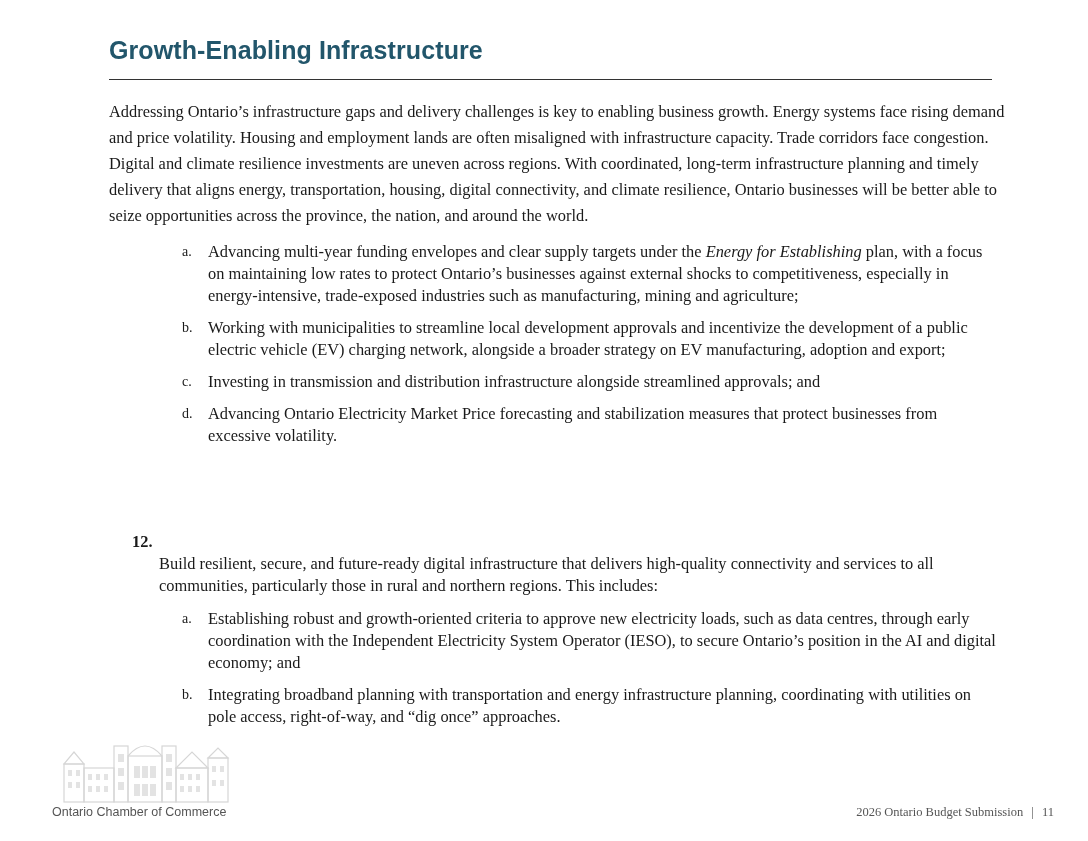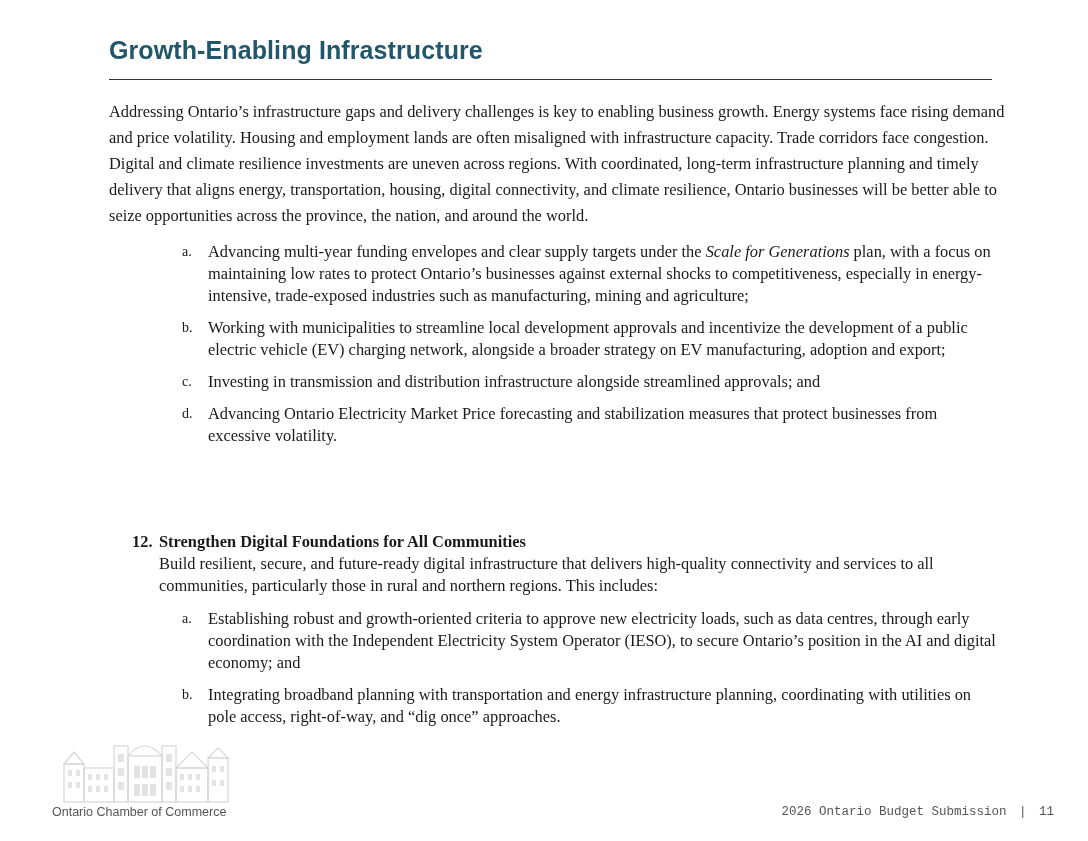--- a/index.html
+++ b/index.html
@@ -23,57 +23,56 @@
     .item-desc { margin-left: 27px; }
     .sub { display: flex; margin-left: 50px; margin-top: 10px; }
     .sub-letter { width: 26px; font-size: 14px; }
     .sub-text { width: 790px; }
     .footer-left {
       position: absolute; left: 40px; top: 805px;
       font-family: "Liberation Sans", sans-serif; font-size: 12.5px; color: #555;
     }
     .footer-right {
       position: absolute; right: 46px; top: 805px;
-      font-family: Liberation Mono, monospace; font-size: 12.5px; color: #555; text-align: right;
+      font-family: Liberation Serif, serif; font-size: 12.5px; color: #555; text-align: right;
     }
     .logo { position: absolute; left: 50px; top: 738px; width: 170px; height: 66px; }
   </style>
 </head>
 <body>
 
 <div class="page">
   <h1 class="title">Growth-Enabling Infrastructure</h1>
   <div class="rule"></div>
 
   <p class="intro serif">Addressing Ontario’s infrastructure gaps and delivery challenges is key to enabling business growth. Energy systems face rising demand and price volatility. Housing and employment lands are often misaligned with infrastructure capacity. Trade corridors face congestion. Digital and climate resilience investments are uneven across regions. With coordinated, long-term infrastructure planning and timely delivery that aligns energy, transportation, housing, digital connectivity, and climate resilience, Ontario businesses will be better able to seize opportunities across the province, the nation, and around the world.</p>
 
   <div class="item serif" style="top:230px;">
 
     <div class="sub" style="margin-top:11px;">
       <span class="sub-letter">a.</span>
-      <span class="sub-text"><span>Advancing multi-year funding envelopes and clear supply targets under the </span><i>Scale for Generations</i><span> plan, with a focus on maintaining low rates to protect Ontario’s businesses against external shocks to competitiveness, especially in energy-intensive, trade-exposed industries such as manufacturing, mining and agriculture;</span></span>
+      <span class="sub-text"><span>Advancing multi-year funding envelopes and clear supply targets under the </span><i>Energy for Establishing</i><span> plan, with a focus on maintaining low rates to protect Ontario’s businesses against external shocks to competitiveness, especially in energy-intensive, trade-exposed industries such as manufacturing, mining and agriculture;</span></span>
     </div>
     <div class="sub">
       <span class="sub-letter">b.</span>
       <span class="sub-text">Working with municipalities to streamline local development approvals and incentivize the development of a public electric vehicle (EV) charging network, alongside a broader strategy on EV manufacturing, adoption and export;</span>
     </div>
     <div class="sub">
       <span class="sub-letter">c.</span>
       <span class="sub-text">Investing in transmission and distribution infrastructure alongside streamlined approvals; and</span>
     </div>
     <div class="sub">
       <span class="sub-letter">d.</span>
       <span class="sub-text">Advancing Ontario Electricity Market Price forecasting and stabilization measures that protect businesses from excessive volatility.</span>
     </div>
   </div>
 
   <div class="item serif" style="top:531px;">
     <div class="item-head">
       <span class="item-num">12.</span>
-      <span class="item-title">Strengthen Digital Foundations for All Communities</span>
     </div>
     <div class="item-desc">Build resilient, secure, and future-ready digital infrastructure that delivers high-quality connectivity and services to all communities, particularly those in rural and northern regions. This includes:</div>
 
     <div class="sub" style="margin-top:11px;">
       <span class="sub-letter">a.</span>
       <span class="sub-text">Establishing robust and growth-oriented criteria to approve new electricity loads, such as data centres, through early coordination with the Independent Electricity System Operator (IESO), to secure Ontario’s position in the AI and digital economy; and</span>
     </div>
     <div class="sub">
       <span class="sub-letter">b.</span>
       <span class="sub-text">Integrating broadband planning with transportation and energy infrastructure planning, coordinating with utilities on pole access, right-of-way, and “dig once” approaches.</span>

